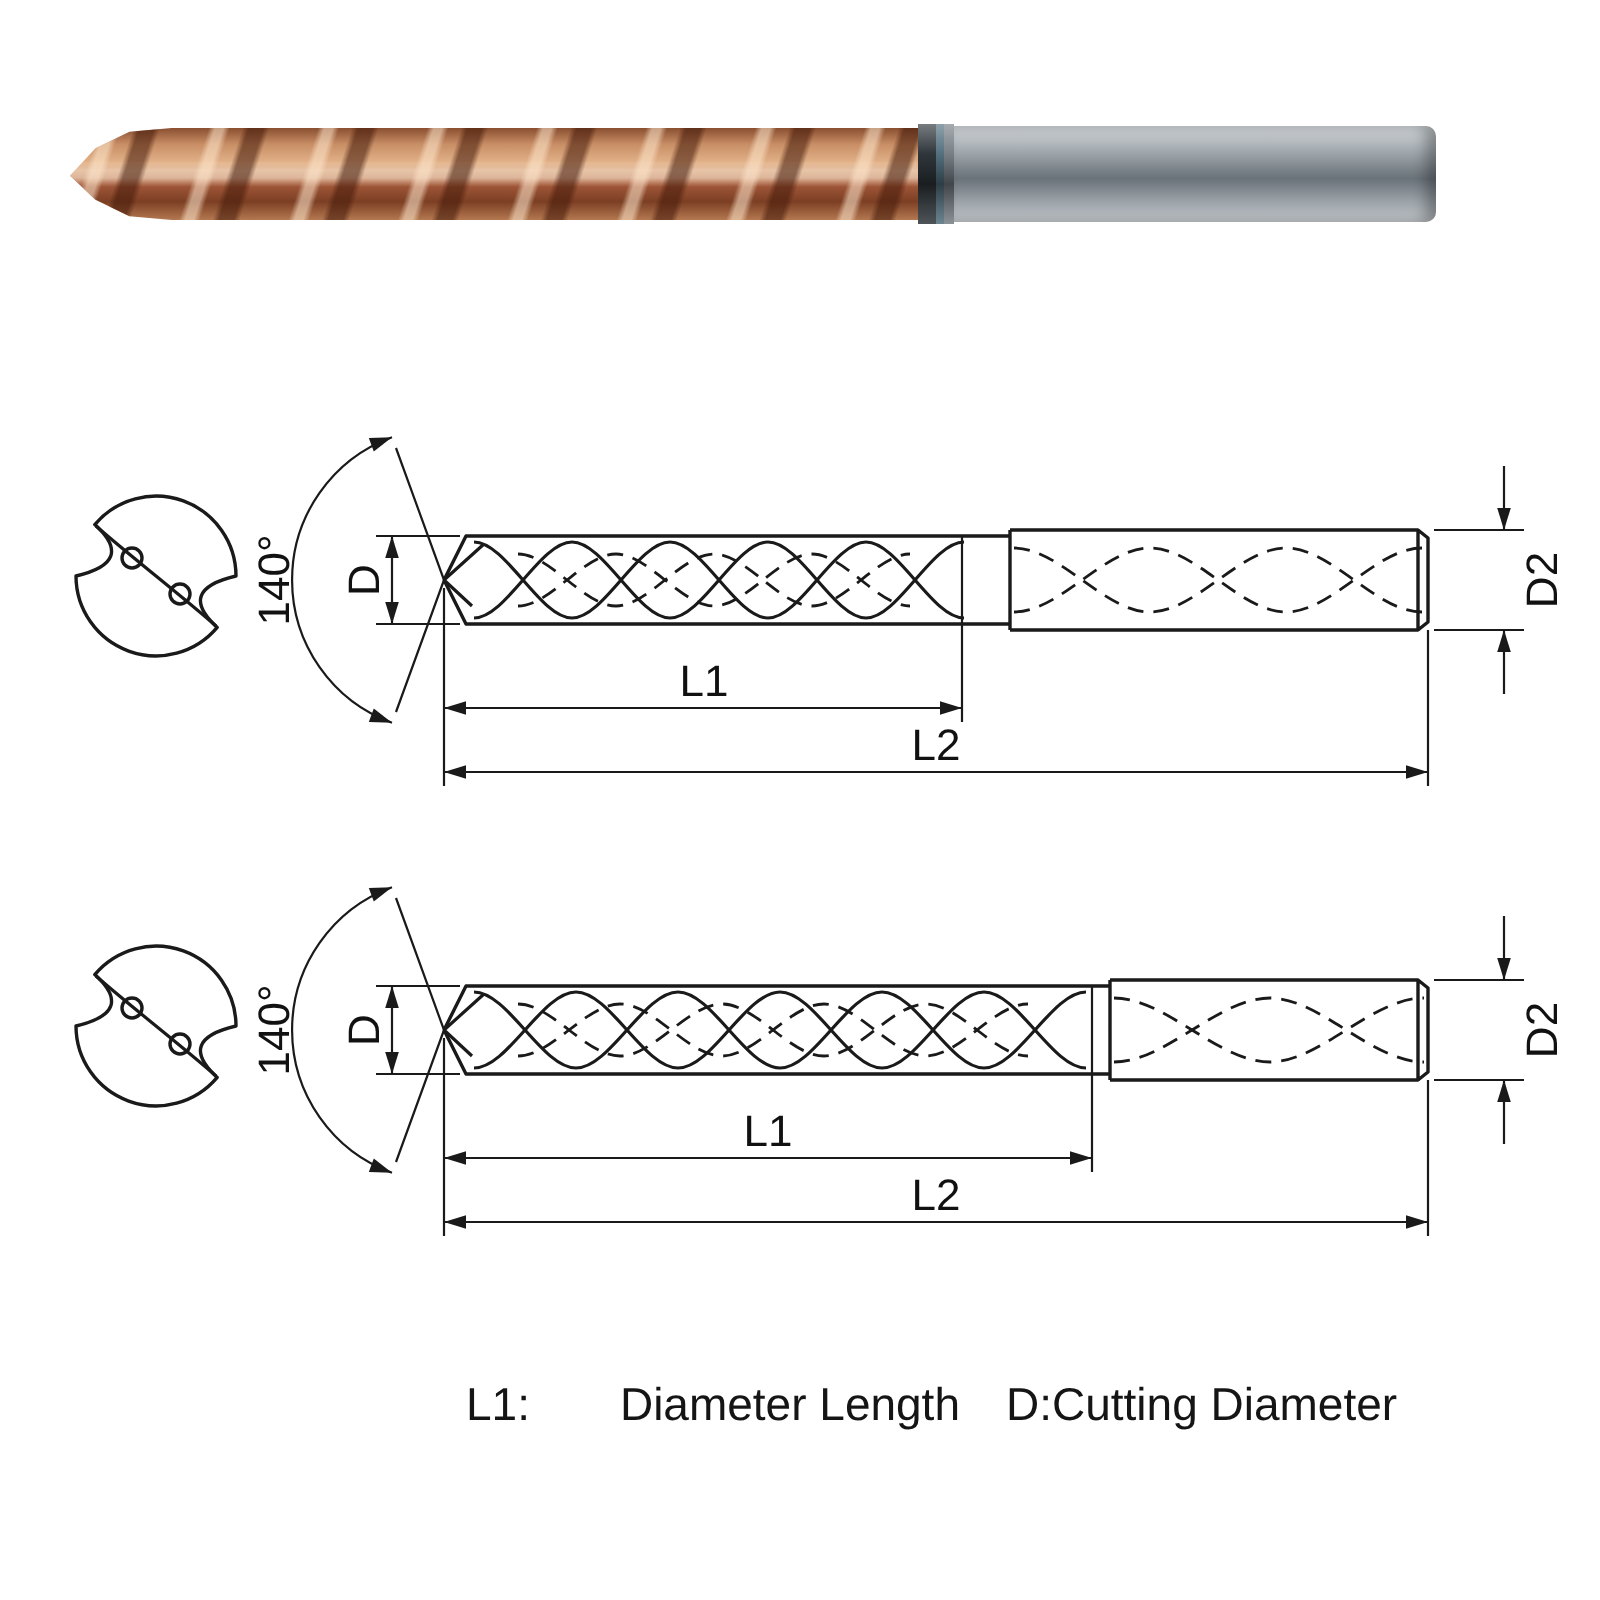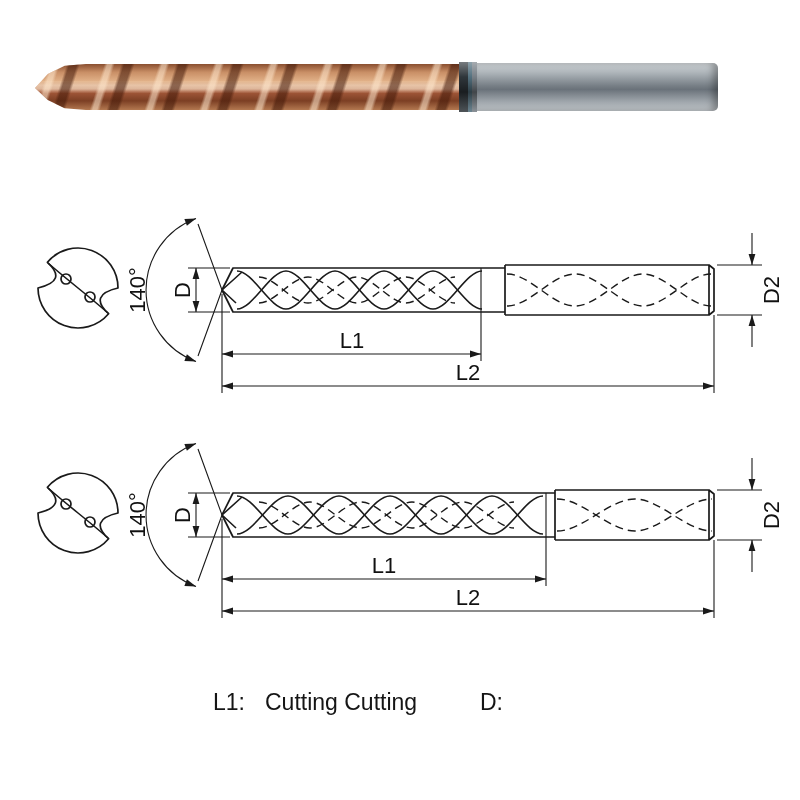--- a/index.html
+++ b/index.html
@@ -41,21 +41,21 @@
   svg.drawing { position: absolute; left: 0; top: 0; }
   .ol   { fill: none; stroke: #1a1a1a; stroke-width: 1.7; stroke-linejoin: round; }
   .wv   { fill: none; stroke: #1a1a1a; stroke-width: 1.6; }
   .dsh  { fill: none; stroke: #1a1a1a; stroke-width: 1.4; stroke-dasharray: 8 5; }
   .dim  { fill: none; stroke: #1a1a1a; stroke-width: 1.1; }
   .arr  { fill: #1a1a1a; stroke: none; }
   .lbl  { fill: #111111; font-size: 22px; font-family: "Liberation Sans", "DejaVu Sans", sans-serif; }
 
   
   .legend { position: absolute; left: 213px; top: 684px; font-size: 23px; color: #151515; }
-  .legend-row { display: flex; line-height: 37px; white-space: nowrap; }
+  .legend-row { display: flex; line-height: 37px; white-space: nowrap; text-align: right; }
   .lkey { width: 52px; }
   .lval { width: 215px; }
   .dkey { width: 46px; }
 </style>
 </head>
 <body>
 
 <div class="canvas">
 
   <div class="photo">
@@ -189,18 +189,19 @@
         <polygon class="arr" points="222,611 233,607.6 233,614.4"></polygon>
         <polygon class="arr" points="714,611 703,607.6 703,614.4"></polygon>
         <text class="lbl" x="468" y="605" text-anchor="middle">L2</text>
       </g>
     </g>
   </svg>
 
   <div class="legend">
     <div class="legend-row">
       <span class="lkey">L1:</span>
-      <span class="lval">Cutting Cutting</span>
+      <span class="lval">Diameter Length</span>
       <span class="dkey">D:</span>
+      <span class="dval">Cutting Diameter</span>
     </div>
   </div>
 
 </div>
 
 </body></html>

